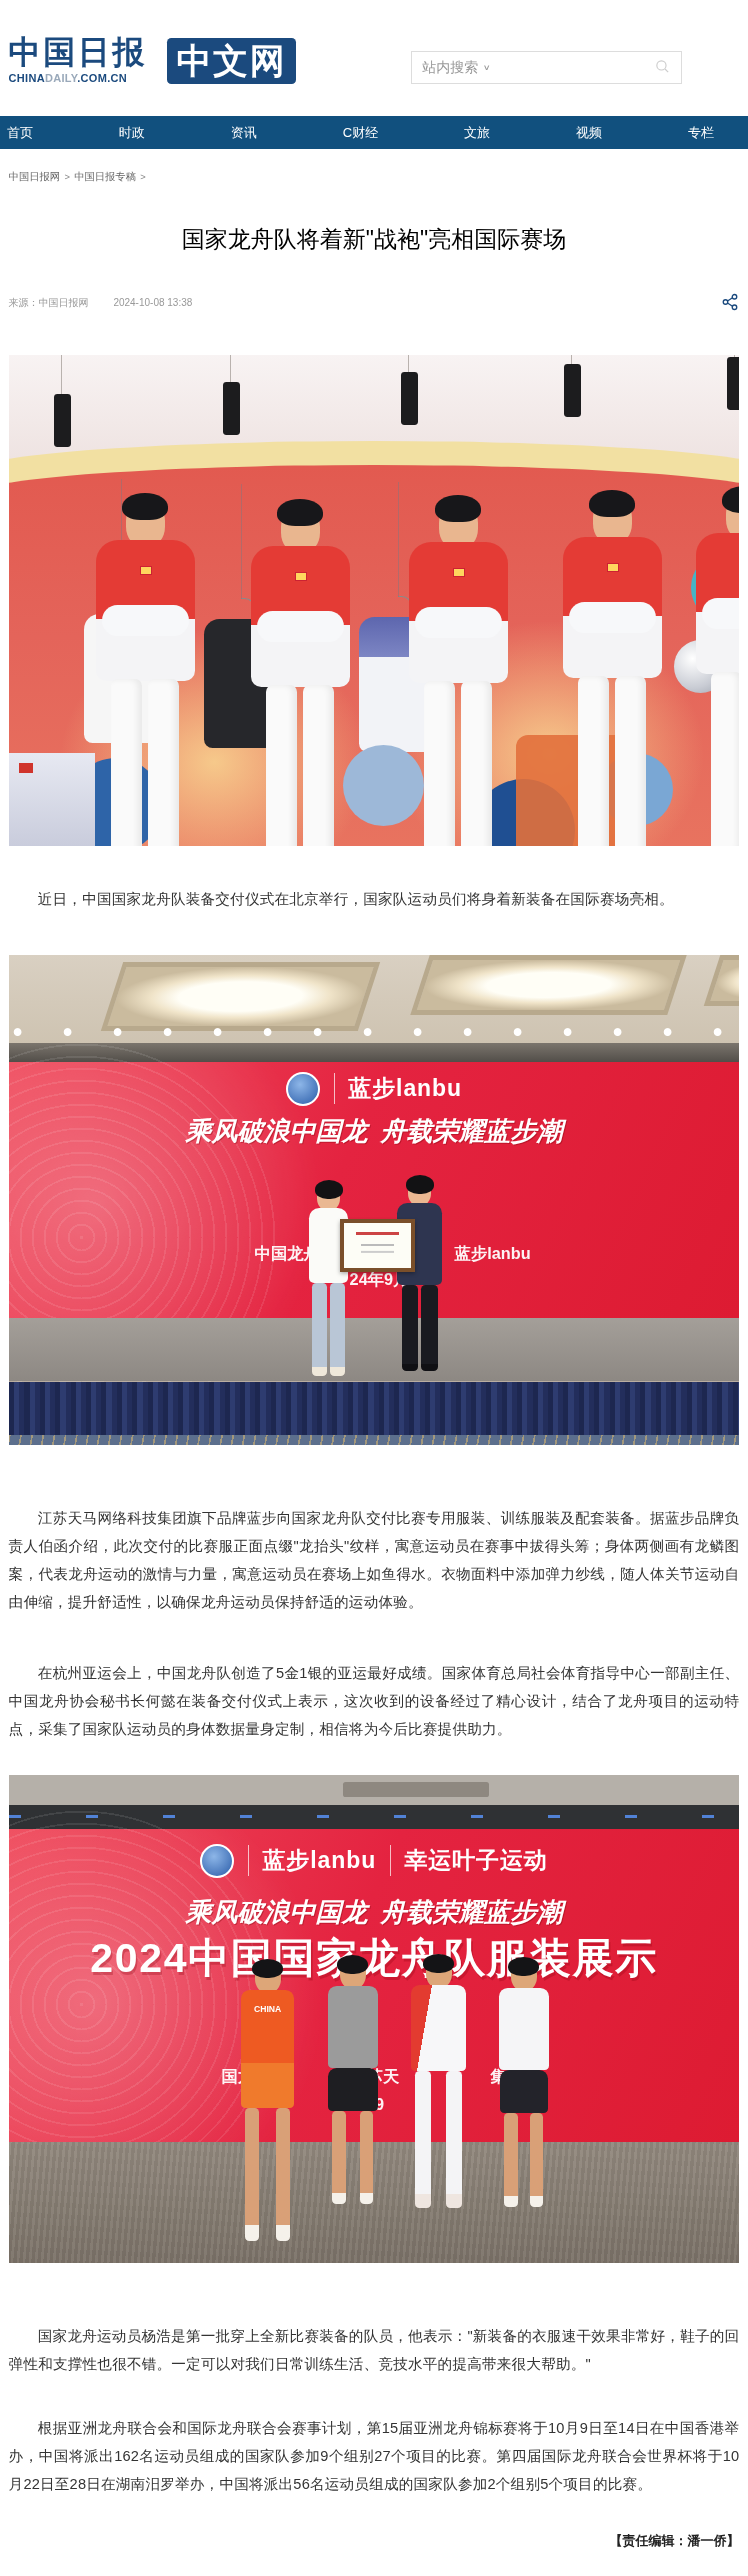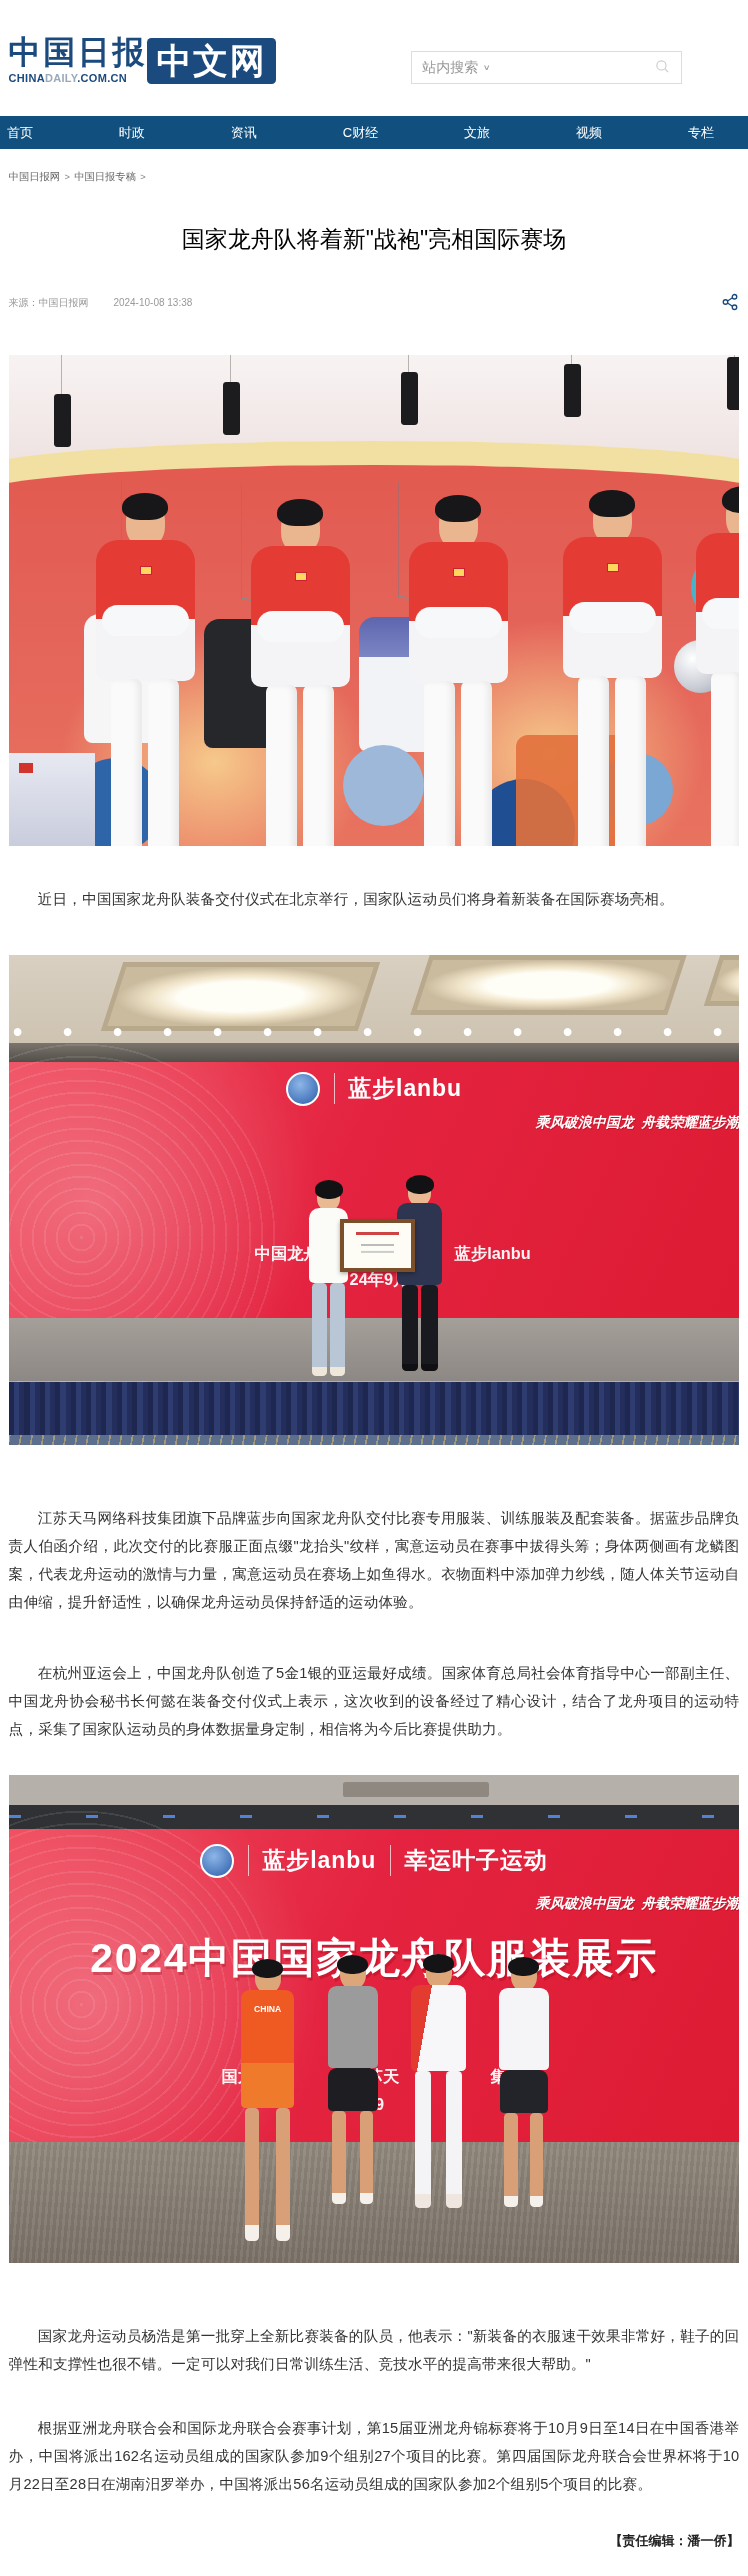--- a/index.html
+++ b/index.html
@@ -1,19 +1,19 @@
 <!DOCTYPE html>
 <html style="font-size:13.7px"><head>
 <meta charset="utf-8">
 <style>
   html,body{margin:0;padding:0;}
   body{width:748px;background:#fff;font-family:"Liberation Sans","DejaVu Sans",sans-serif;color:#333;}
   
   .header{position:relative;height:116px;background:#fff;}
-  .logo{position:absolute;left:8.6px;top:36px;display:flex;align-items:flex-end;gap:0;}
+  .logo{position:absolute;left:8.6px;top:36px;display:flex;align-items:flex-end;gap:20px;}
   .logo-left{display:flex;flex-direction:column;}
   .logo-cal{font-family:"DejaVu Serif","Liberation Serif",serif;font-weight:bold;color:#1b4a7e;font-size:32px;line-height:33px;letter-spacing:2.6px;}
   .logo-url{font-size:11px;font-weight:bold;letter-spacing:0.3px;margin-top:2.6px;color:#1b4a7e;}
   .logo-url .lt{color:#9aa9ba;margin-top:38px;}
   .logo-suffix{background:#1b4a7e;color:#fff;font-family:"DejaVu Serif","Liberation Serif",serif;font-weight:bold;font-size:35px;line-height:46px;height:46px;padding:0 9.4px;border-radius:4.3px;letter-spacing:1.7px;}
   .search{position:absolute;left:411px;top:51px;width:271px;height:33px;border:0.9px solid #ddd;box-sizing:border-box;display:flex;align-items:center;padding:0 10.3px;background:#fff;}
   .search-label{color:#999;font-size:14px;white-space:nowrap;}
   .caret{color:#999;font-size:7.7px;margin-left:6px;transform:scaleX(1.4);}
   .search input{flex:1;border:none;outline:none;font-size:11px;margin-left:8.6px;min-width:17px;background:transparent;}
   .search-btn{background:none;border:none;padding:0;cursor:pointer;display:flex;align-items:center;}
@@ -67,21 +67,21 @@
   .panel{background:radial-gradient(closest-side,#fffef6 50%,#f0e4c9 72%,#cabb9e);transform:skewX(-18deg);border:5.1px solid #b8a98d;box-sizing:border-box;}
   .f2-dots{top:70px;left:0;right:0;height:13.7px;background-image:radial-gradient(circle 4.3px at 8.6px 6.9px,#fff 3.4px,rgba(255,255,255,0) 4.3px);background-size:50px 13.7px;background-repeat:repeat-x;}
   .f2-truss{top:88px;left:0;right:0;height:19px;background:linear-gradient(180deg,#7b756d,#524e49);}
   .screen-red{left:0;right:0;background:radial-gradient(circle at 12% 55%,rgba(255,255,255,.25) 0,rgba(255,255,255,0) 34%),linear-gradient(115deg,#ef4a5c 0%,#e42340 45%,#dd1b32 100%);}
   .screen-red::before{content:'';position:absolute;left:-129px;top:-26px;width:403px;height:403px;border-radius:50%;background:repeating-radial-gradient(circle at center,rgba(255,255,255,.16) 0 1.7px,rgba(255,255,255,0) 1.7px 12px);opacity:.6;}
   .f2-screen{top:107px;height:256px;}
   .brandrow{left:0;right:0;display:flex;align-items:center;justify-content:center;gap:13.7px;color:#fff;}
   .brand-logo{width:34px;height:34px;border-radius:50%;border:2.6px solid #fff;background:radial-gradient(circle at 40% 35%,#8db6e8,#2a5ca8);box-sizing:border-box;flex:0 0 auto;}
   .vdiv{width:0.9px;height:31px;background:rgba(255,255,255,.7);}
   .brand-name{font-size:23px;font-weight:bold;letter-spacing:0.9px;}
-  .slogan{left:0;right:0;text-align:right;color:#fff;font-family:Liberation Sans, sans-serif;font-weight:bold;font-style:italic;font-size:14px;white-space:pre;text-shadow:0.9px 0.9px 0 rgba(120,0,10,.35);}
+  .slogan{left:0;right:0;text-align:center;color:#fff;font-family:Liberation Serif, serif;font-weight:bold;font-style:italic;font-size:26px;white-space:pre;text-shadow:0.9px 0.9px 0 rgba(120,0,10,.35);}
   .bigbanner{left:0;right:0;text-align:center;color:#fff;font-weight:bold;font-size:39px;letter-spacing:1.7px;text-shadow:1.7px 2.6px 0 rgba(140,0,15,.28);}
   .bd-frag{color:#fff;font-weight:bold;font-size:16.3px;opacity:.95;}
   .cert{left:331px;top:264px;width:67px;height:45px;background:#fdfdf6;border:4.3px solid #7a4f2a;box-shadow:0 1.7px 4.3px rgba(0,0,0,.35);}
   .cert::before{content:'';position:absolute;left:12px;top:8.6px;right:12px;height:3.4px;background:#c44;}
   .cert::after{content:'';position:absolute;left:17px;top:20.6px;right:17px;height:2.6px;background:#bbb;box-shadow:0 6.9px 0 #ccc;}
   .p2p .head{width:23px;height:28px;margin:0 auto;background:#eab892;border-radius:45%;position:relative;}
   .p2p .head::before{content:'';position:absolute;top:-3.4px;left:-2.6px;right:-2.6px;height:19px;background:#121214;border-radius:50% 50% 45% 45%;}
   .p2p .torso{margin:-3.4px auto 0;position:relative;border-radius:10.3px 10.3px 5.1px 5.1px;}
   .p2p .legs{position:relative;margin:0 auto;}
   .p2p .legs::before,.p2p .legs::after{content:'';position:absolute;top:0;width:14.6px;height:100%;border-radius:4.3px;}

